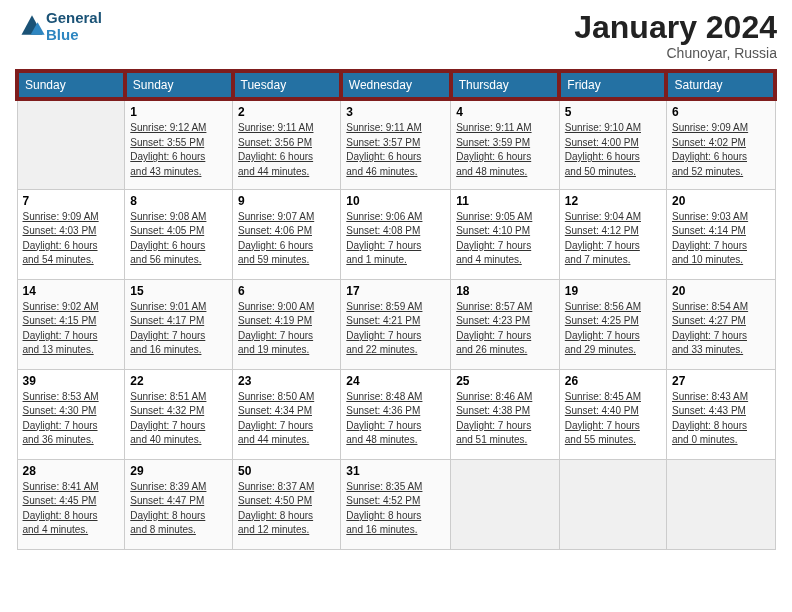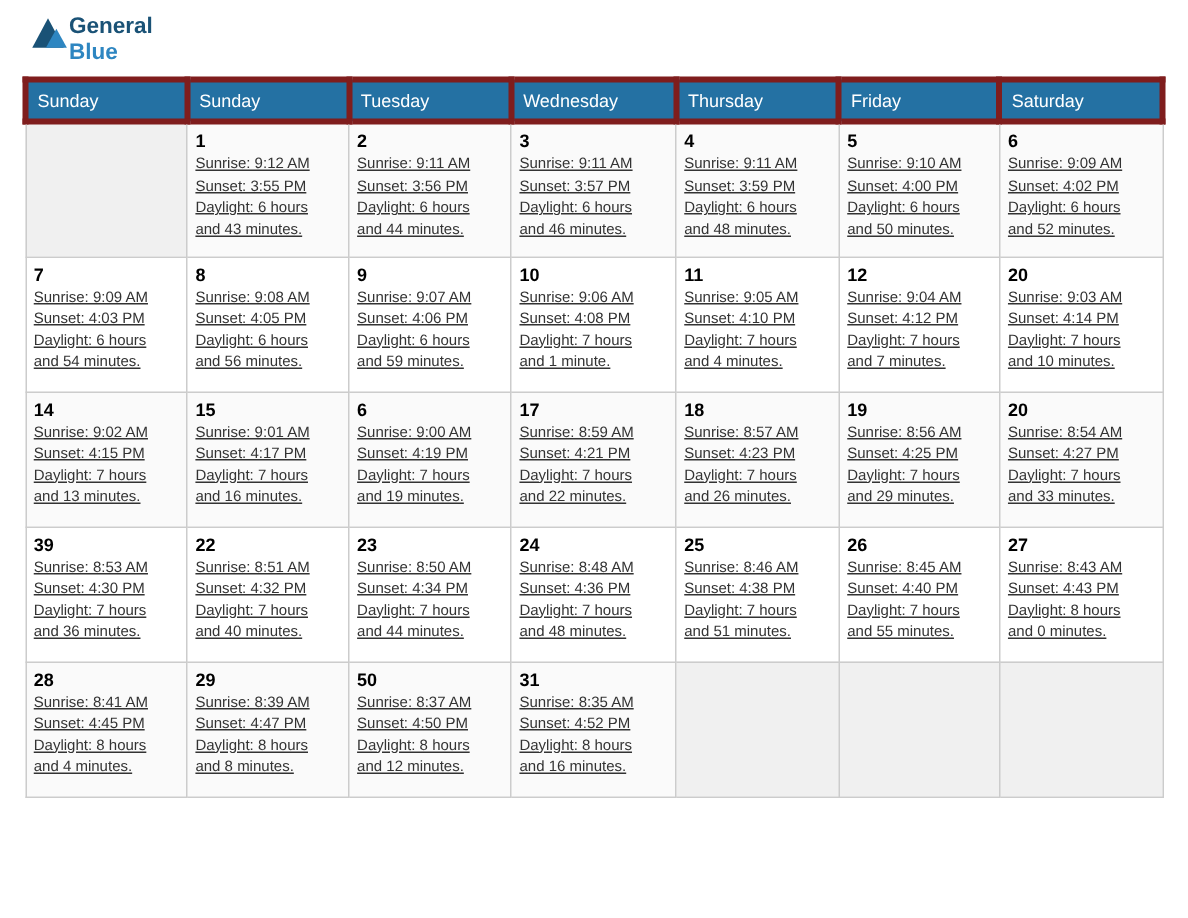--- a/index.html
+++ b/index.html
@@ -17,21 +17,21 @@
       padding: 10px 15px;
     }
     .header {
       display: flex;
       justify-content: space-between;
       align-items: flex-start;
       margin-bottom: 8px;
     }
     .logo {
       display: flex;
-      align-items: center;
+      align-items: flex-end;
       gap: 0;
     }
     .logo-icon {
       width: 28px;
       height: 28px;
       margin-left: 3px;
       margin-top: -5px;
     }
     .title-block {
       text-align: right;
@@ -106,20 +106,22 @@
         </svg>
       </div>
       <div>
         <div style="font-size:15px;font-weight:bold;line-height:1.1;">
           <span style="color:#1a5276;">General</span><br>
           <span style="color:#2e86c1;">Blue</span>
         </div>
       </div>
     </div>
     <div class="title-block">
+      <div class="month-title">January 2024</div>
+      <div class="location">Chunoyar, Russia</div>
     </div>
   </div>
 
   <table>
     <thead>
       <tr>
         <th>Sunday</th>
         <th>Sunday</th>
         <th>Tuesday</th>
         <th>Wednesday</th>

